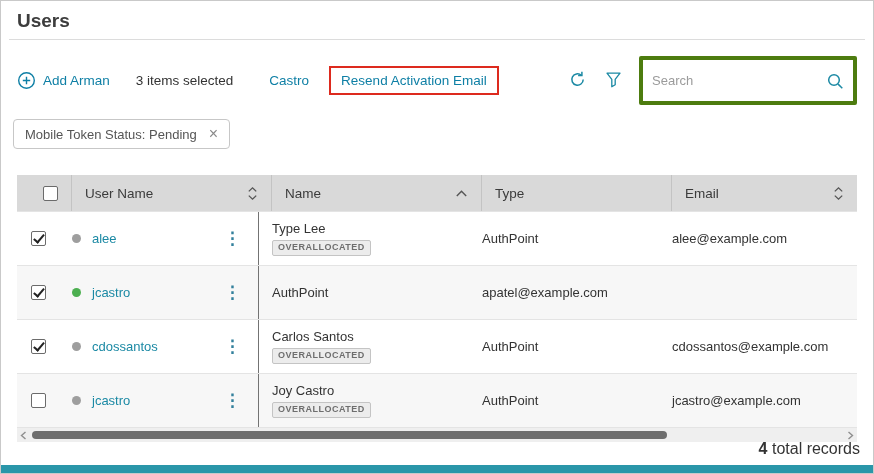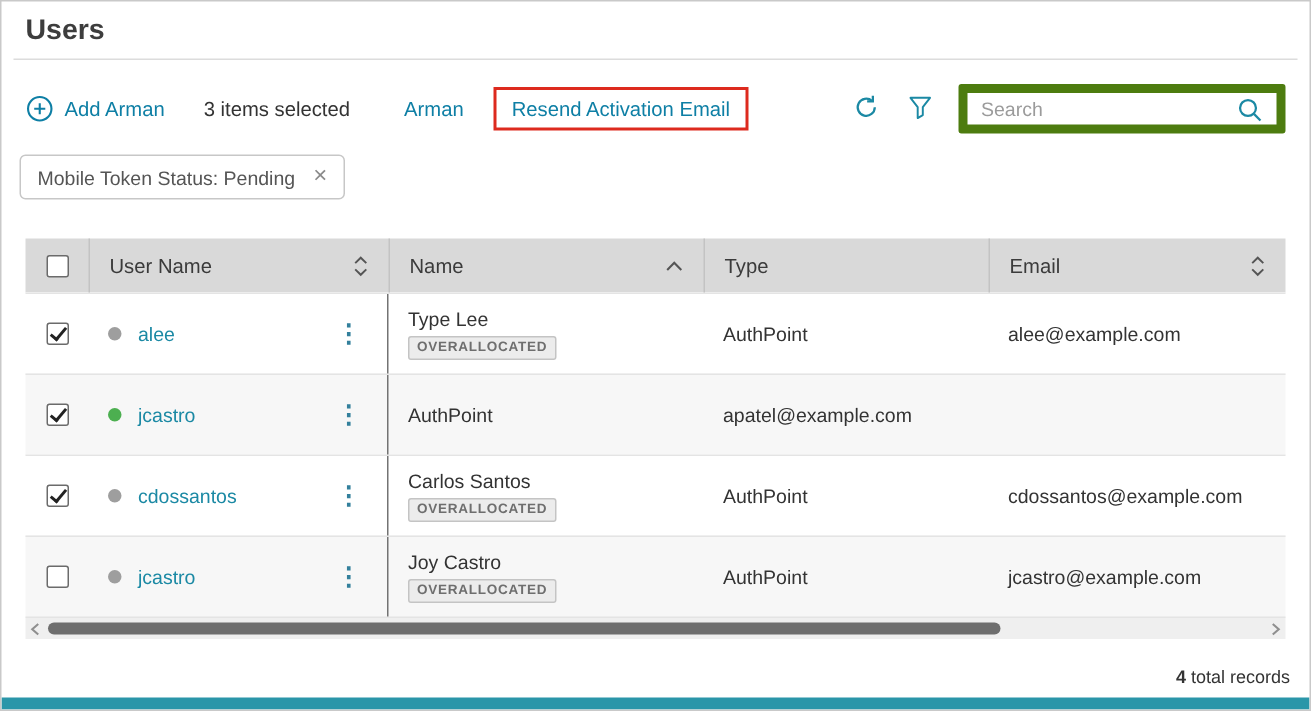--- a/index.html
+++ b/index.html
@@ -16,34 +16,34 @@
   
   .toolbar { display:flex; align-items:center; padding:16px 16px 12px; }
   .link { color:#0e7fa5; font-size:13.5px; text-decoration:none; cursor:pointer; background:none; border:none; }
   .add-user { display:inline-flex; align-items:center; gap:7px; color:#0e7fa5; font-size:13.5px; cursor:pointer; background:none; border:none; font-family:inherit; }
   .add-user svg { display:block; }
   .selected-count { margin-left:26px; font-size:13.5px; color:#333; }
   .delete-link { margin-left:36px; }
   .resend-wrap { margin-left:20px; border:2px solid #dd2a1e; padding:5px 10px; display:inline-flex; }
   .spacer { flex:1; }
   .icon-btn { background:none; border:none; color:#1b89a4; cursor:pointer; padding:0; margin:0 9px; display:inline-flex; align-items:center; }
-  .search-box { width:218px; height:33px; border:6px solid #4d7c0f; border-radius:2px; display:flex; align-items:center; padding:0 9px; margin-left:8px; background:#fff; }
+  .search-box { width:218px; height:49px; border:4px solid #4d7c0f; border-radius:2px; display:flex; align-items:center; padding:0 9px; margin-left:8px; background:#fff; }
   .search-box input { flex:1; border:none; outline:none; font-size:13px; color:#444; font-family:inherit; min-width:0; }
   .search-box input::placeholder { color:#9b9b9b; }
   .search-icon { color:#1b89a4; display:inline-flex; }
 
   
   .chip-row { padding:2px 12px 14px; }
   .chip { display:inline-flex; align-items:center; gap:12px; border:1px solid #c7c7c7; border-radius:4px; padding:6px 11px; font-size:13px; color:#555; background:#fff; }
   .chip-close { color:#8a8a8a; font-size:16px; line-height:1; cursor:pointer; }
 
   
   .table { margin:12px 16px 0; }
   .grid-cols { display:grid; grid-template-columns:42px 200px 210px 190px 1fr; }
-  .thead { background:#d9d9d9; height:36px; font-size:13.5px; color:#3b3b3b; }
+  .thead { background:#d9d9d9; height:36px; font-size:13.5px; color:#3b3b3b;padding-left:12px; }
   .th { display:flex; align-items:center; justify-content:space-between; padding:0 13px; height:100%; }
   .th + .th { border-left:1px solid #c3c3c3; }
   .th-check { justify-content:center; padding:0; }
   .sort-icon { display:inline-flex; margin-left:8px; flex:none; }
 
   .row { min-height:53px; border-top:1px solid #e4e4e4; align-items:center; background:#fff; }
   .row:nth-child(even) { background:#f7f7f7; }
   .tbody .row:last-child { border-bottom:1px solid #e4e4e4; }
   .cell { padding:0 13px; font-size:13px; color:#333; }
   .check-cell { display:flex; justify-content:center; padding:0; }
@@ -61,21 +61,21 @@
   input[type="checkbox"] { appearance:none; -webkit-appearance:none; width:15px; height:15px; border:1.5px solid #6b6b6b; border-radius:2px; background:#fff; position:relative; cursor:pointer; margin:0; }
   input[type="checkbox"]:checked::after { content:""; position:absolute; left:4px; top:0px; width:4px; height:9px; border:solid #222; border-width:0 2px 2px 0; transform:rotate(40deg); }
 
   
   .hscrollbar { height:14px; background:#efefef; display:flex; align-items:center; cursor:pointer; }
   .hs-arrow { color:#8f8f8f; flex:none; display:inline-flex; padding:0 3px; }
   .hs-track { flex:1; height:9px; position:relative; }
   .hs-thumb { position:absolute; left:2px; top:0.5px; width:78%; height:8px; border-radius:4px; background:#6e6e6e; }
 
   
-  .footer { position:absolute; right:13px; bottom:15px; font-size:12px; color:#333; }
+  .footer { position:absolute; right:13px; bottom:15px; font-size:16px; color:#333; }
   .footer b { font-weight:bold; }
   .bottom-bar { position:absolute; left:0; right:0; bottom:0; height:8px; background:#2a96a9; }
 </style>
 </head>
 <body>
 
 <div class="page">
 
   <div class="title-wrap">
     <h1 class="title">Users</h1>
@@ -88,21 +88,21 @@
         <svg width="19" height="19" viewBox="0 0 19 19">
             <circle cx="9.5" cy="9.5" r="7.8" fill="none" stroke="currentColor" stroke-width="1.4"></circle>
             <path d="M9.5 5.8v7.4M5.8 9.5h7.4" stroke="currentColor" stroke-width="1.4"></path>
           </svg>
       </span>
       <span>Add Arman</span>
     </button>
 
     <span class="selected-count">3 items selected</span>
 
-    <button class="link delete-link">Arman</button>
+    <button class="link delete-link">Castro</button>
 
     <span class="resend-wrap">
       <button class="link">Resend Activation Email</button>
     </span>
 
     <span class="spacer"></span>
 
     <button class="icon-btn">
       <span>
         <svg width="19" height="19" viewBox="0 0 19 19">

